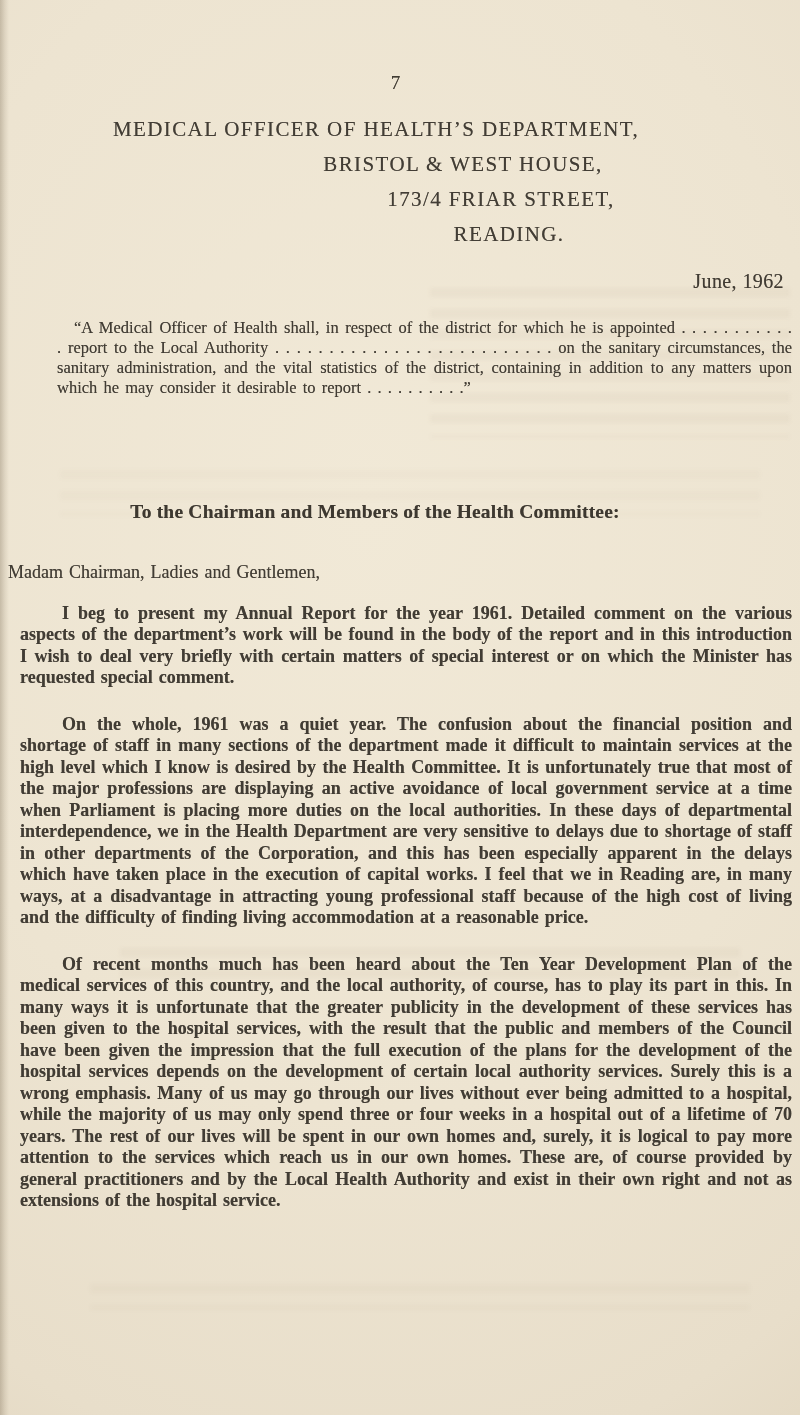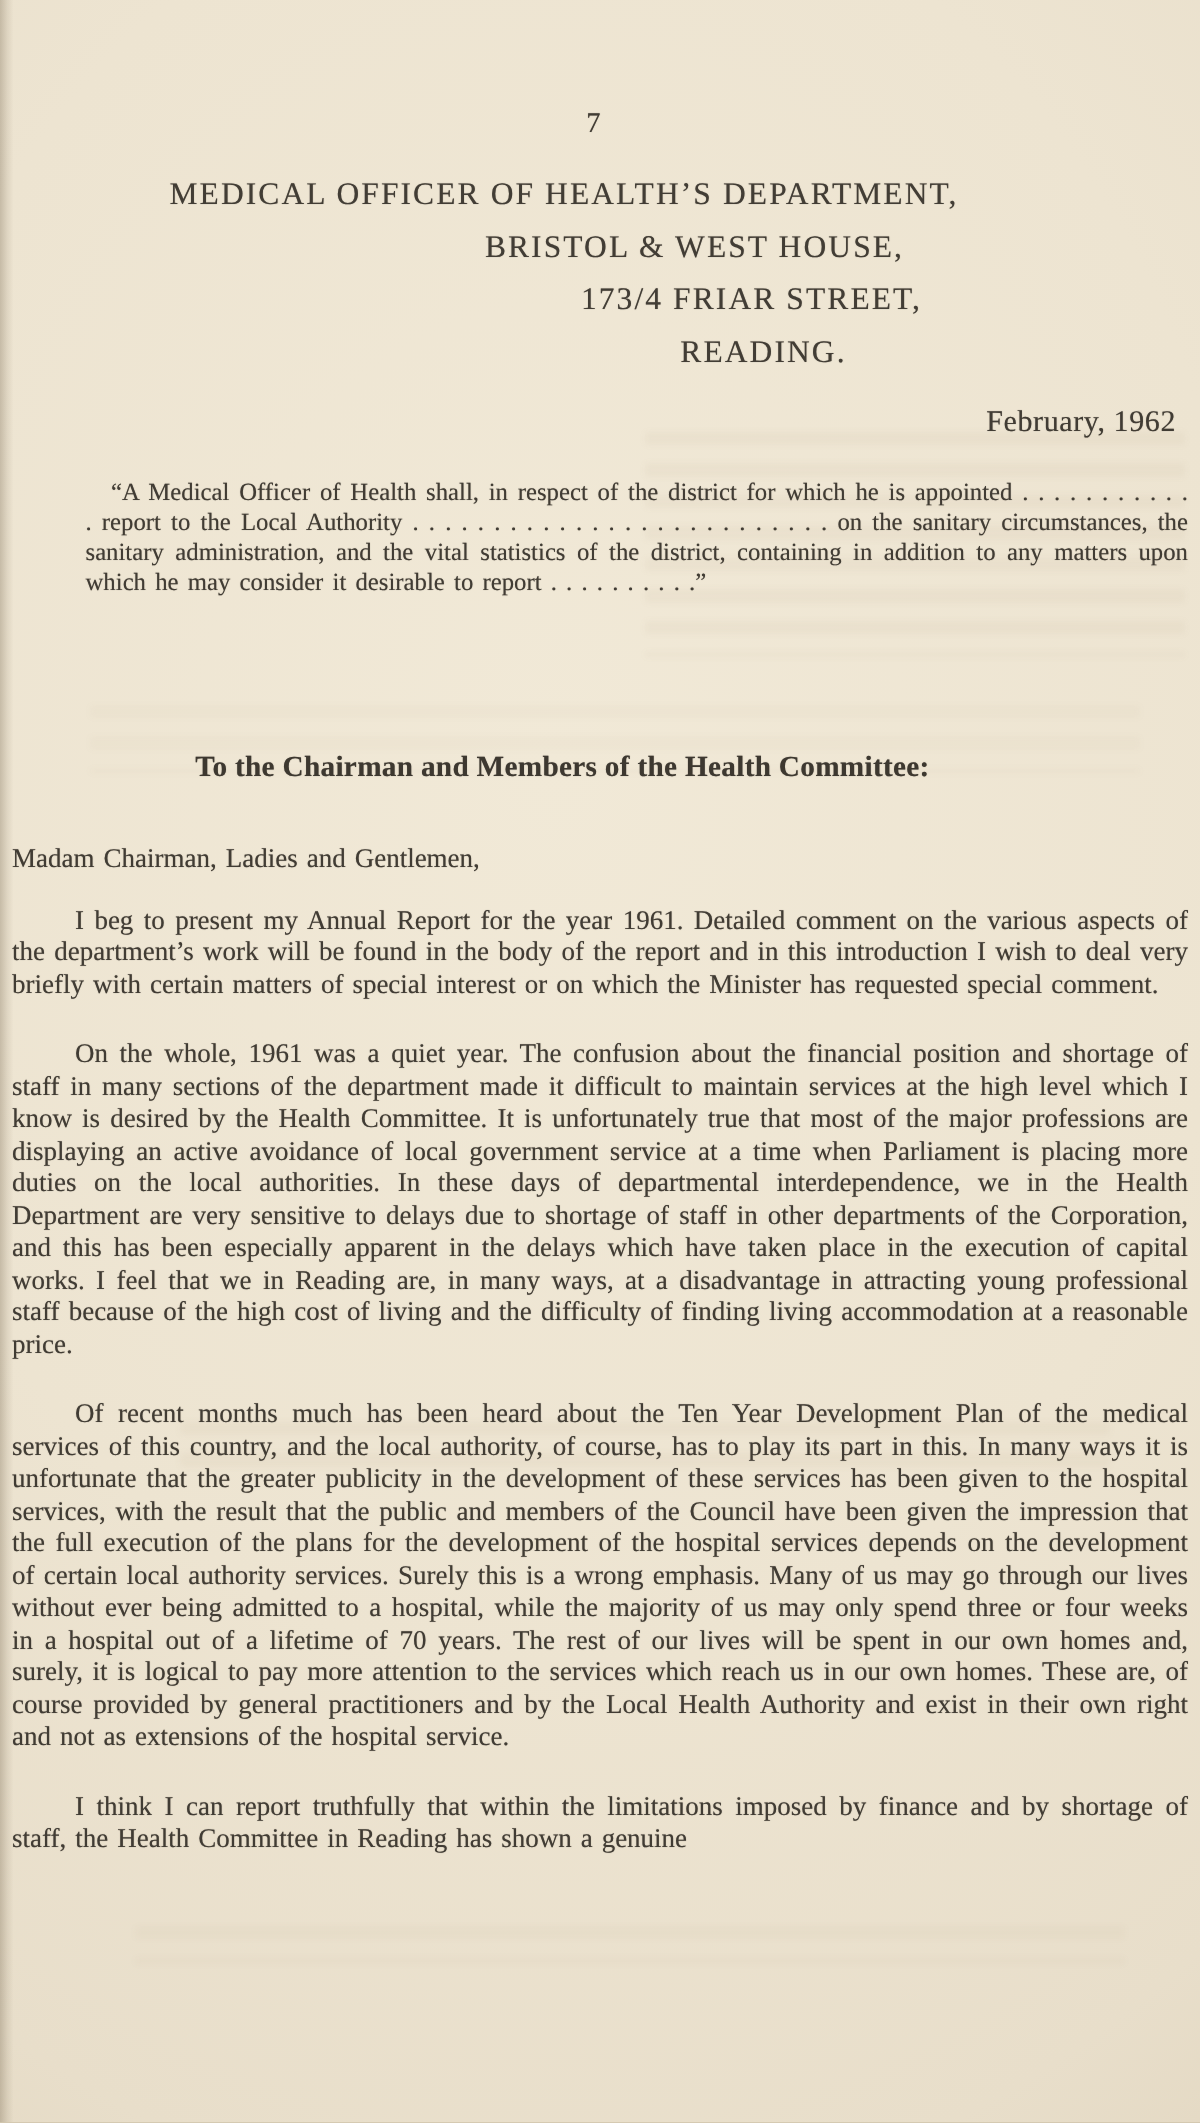--- a/index.html
+++ b/index.html
@@ -73,23 +73,24 @@
     text-align:center;font-weight:bold;font-size:19.5px;
     color:#3d3830;letter-spacing:.2px;
   }
 
   .bodyblock{
     position:absolute;top:562px;left:8px;width:784px;
     font-size:18px;line-height:21.5px;word-spacing:1.5px;
   }
   .salutation{margin:0 0 19px 0;}
   .bodyblock p.para{
-    margin:0 0 25px 0;
+    margin:0 0 25px 12px;
     text-align:justify;
     text-indent:42px;
+    font-weight:bold;
   }
 </style>
 </head>
 <body>
 
 <div class="page">
 
   <div class="edge-shadow"></div>
   <div class="bleed b1"></div>
   <div class="bleed b2"></div>
@@ -98,29 +99,28 @@
 
   <div class="pageno">7</div>
 
   <div class="letterhead">
     <div class="lh lh1">MEDICAL OFFICER OF HEALTH’S DEPARTMENT,</div>
     <div class="lh lh2">BRISTOL &amp; WEST HOUSE,</div>
     <div class="lh lh3">173/4 FRIAR STREET,</div>
     <div class="lh lh4">READING.</div>
   </div>
 
-  <div class="dateline">February, 1962</div>
+  <div class="dateline">June, 1962</div>
 
   <div class="quoteblock">
     <p class="quote-text">“A Medical Officer of Health shall, in respect of the district for which he is appointed . . . . . . . . . . . .  report to the Local Authority . . . . . . . . . . . . . . . . . . . . . . . . . .  on the sanitary circumstances, the sanitary administration, and the vital statistics of the district, containing in addition to any matters upon which he may consider it desirable to report . . . . . . . . . .”</p>
   </div>
 
   <div class="heading">To the Chairman and Members of the Health Committee:</div>
 
   <div class="bodyblock">
     <p class="salutation">Madam Chairman, Ladies and Gentlemen,</p>
     <p class="para">I beg to present my Annual Report for the year 1961.  Detailed comment on the various aspects of the department’s work will be found in the body of the report and in this introduction I wish to deal very briefly with certain matters of special interest or on which the Minister has requested special comment.</p>
     <p class="para">On the whole, 1961 was a quiet year.  The confusion about the financial position and shortage of staff in many sections of the department made it difficult to maintain services at the high level which I know is desired by the Health Committee.  It is unfortunately true that most of the major professions are displaying an active avoidance of local government service at a time when Parliament is placing more duties on the local authorities.  In these days of departmental interdependence, we in the Health Department are very sensitive to delays due to shortage of staff in other departments of the Corporation, and this has been especially apparent in the delays which have taken place in the execution of capital works.  I feel that we in Reading are, in many ways, at a disadvantage in attracting young professional staff because of the high cost of living and the difficulty of finding living accommodation at a reasonable price.</p>
     <p class="para">Of recent months much has been heard about the Ten Year Development Plan of the medical services of this country, and the local authority, of course, has to play its part in this.  In many ways it is unfortunate that the greater publicity in the development of these services has been given to the hospital services, with the result that the public and members of the Council have been given the impression that the full execution of the plans for the development of the hospital services depends on the development of certain local authority services.  Surely this is a wrong emphasis.  Many of us may go through our lives without ever being admitted to a hospital, while the majority of us may only spend three or four weeks in a hospital out of a lifetime of 70 years.  The rest of our lives will be spent in our own homes and, surely, it is logical to pay more attention to the services which reach us in our own homes.  These are, of course provided by general practitioners and by the Local Health Authority and exist in their own right and not as extensions of the hospital service.</p>
-    <p class="para">I think I can report truthfully that within the limitations imposed by finance and by shortage of staff, the Health Committee in Reading has shown a genuine</p>
   </div>
 
 </div>
 
 </body></html>

